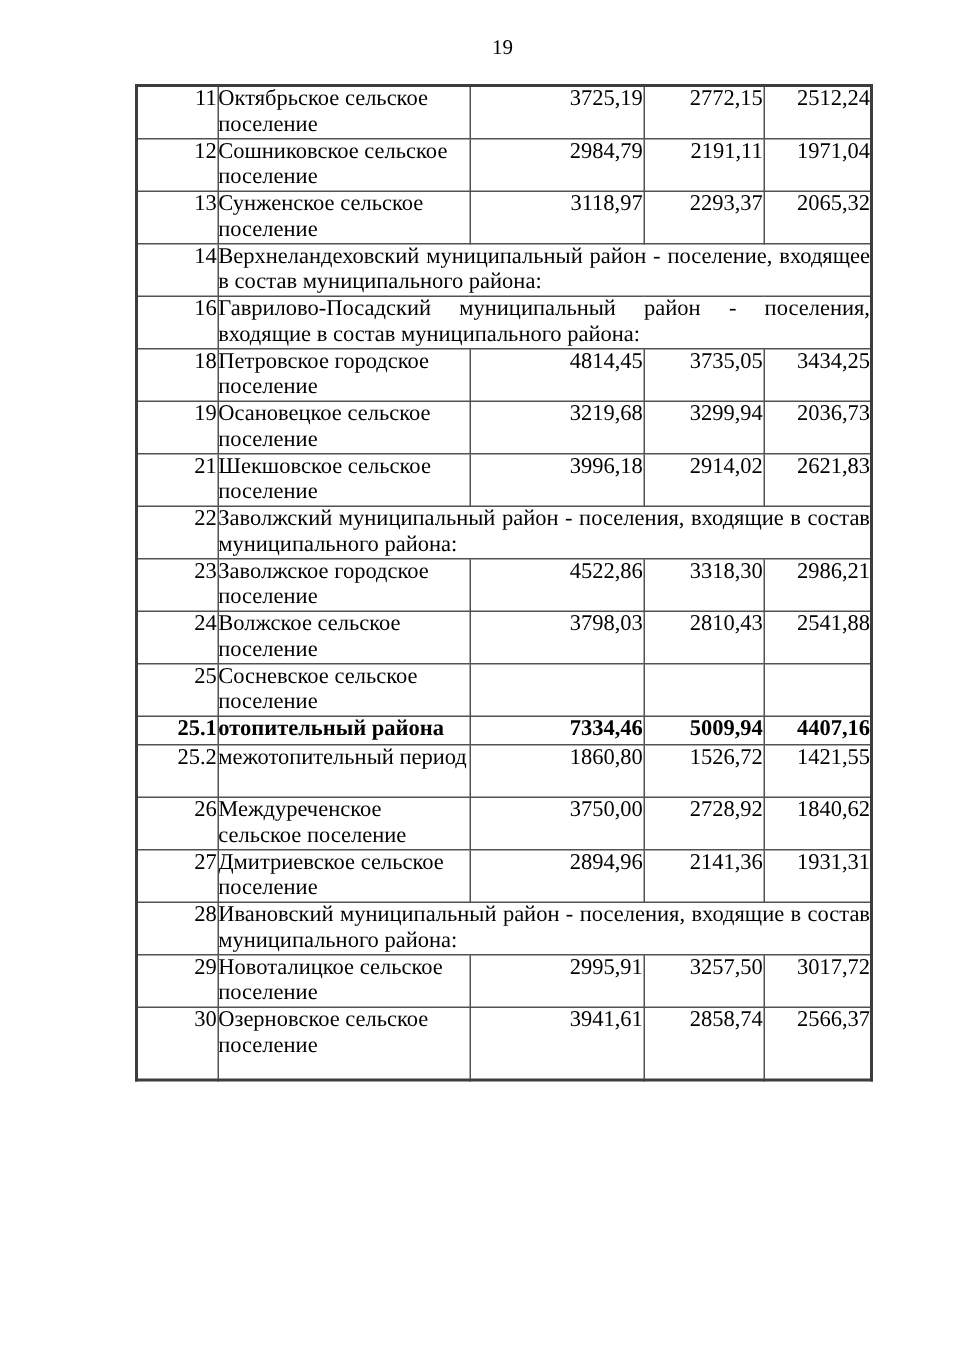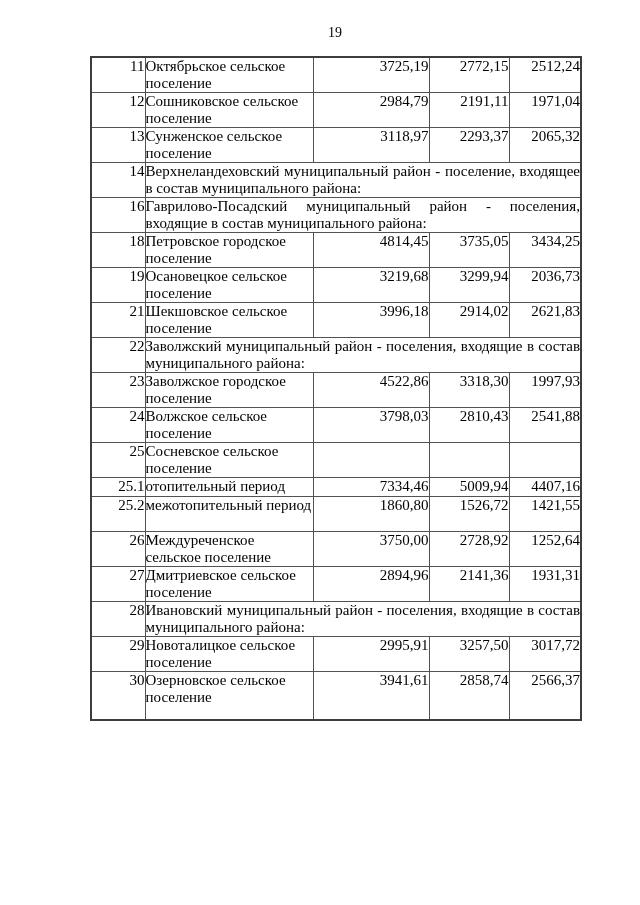--- a/index.html
+++ b/index.html
@@ -37,21 +37,21 @@
   }
   table.doc-table td {
     border: 1px solid #525252;
     font-size: 15px;
     line-height: 17px;
     padding: 0;
     vertical-align: top;
     overflow: hidden;
   }
   tr.r-std td    { height: 34px; }
-  tr.r-single td { height: 18px; }
+  tr.r-single td { height: 18px; font-weight: bold; }
   tr.r-tall td   { height: 47px; }
   td.num {
     text-align: right;
     vertical-align: middle;
     padding: 0 2px;
   }
   td.name {
     padding: 1px 4px 1px 6px;
   }
   td.val {
@@ -131,56 +131,56 @@
         </tr>
         <tr class="r-std">
           <td class="num">22</td>
           <td colspan="4" class="section">Заволжский муниципальный район - поселения, входящие в состав муниципального района:</td>
         </tr>
         <tr class="r-std">
           <td class="num">23</td>
           <td class="name">Заволжское городское поселение</td>
           <td class="val">4522,86</td>
           <td class="val">3318,30</td>
-          <td class="val">1997,93</td>
+          <td class="val">2986,21</td>
         </tr>
         <tr class="r-std">
           <td class="num">24</td>
           <td class="name">Волжское сельское поселение</td>
           <td class="val">3798,03</td>
           <td class="val">2810,43</td>
           <td class="val">2541,88</td>
         </tr>
         <tr class="r-std">
           <td class="num">25</td>
           <td class="name">Сосневское сельское поселение</td>
           <td class="val"></td>
           <td class="val"></td>
           <td class="val"></td>
         </tr>
         <tr class="r-single">
           <td class="num">25.1</td>
-          <td class="name">отопительный период</td>
+          <td class="name">отопительный района</td>
           <td class="val">7334,46</td>
           <td class="val">5009,94</td>
           <td class="val">4407,16</td>
         </tr>
         <tr class="r-std">
           <td class="num">25.2</td>
           <td class="name">межотопительный период</td>
           <td class="val">1860,80</td>
           <td class="val">1526,72</td>
           <td class="val">1421,55</td>
         </tr>
         <tr class="r-std">
           <td class="num">26</td>
           <td class="name">Междуреченское сельское поселение</td>
           <td class="val">3750,00</td>
           <td class="val">2728,92</td>
-          <td class="val">1252,64</td>
+          <td class="val">1840,62</td>
         </tr>
         <tr class="r-std">
           <td class="num">27</td>
           <td class="name">Дмитриевское сельское поселение</td>
           <td class="val">2894,96</td>
           <td class="val">2141,36</td>
           <td class="val">1931,31</td>
         </tr>
         <tr class="r-std">
           <td class="num">28</td>

